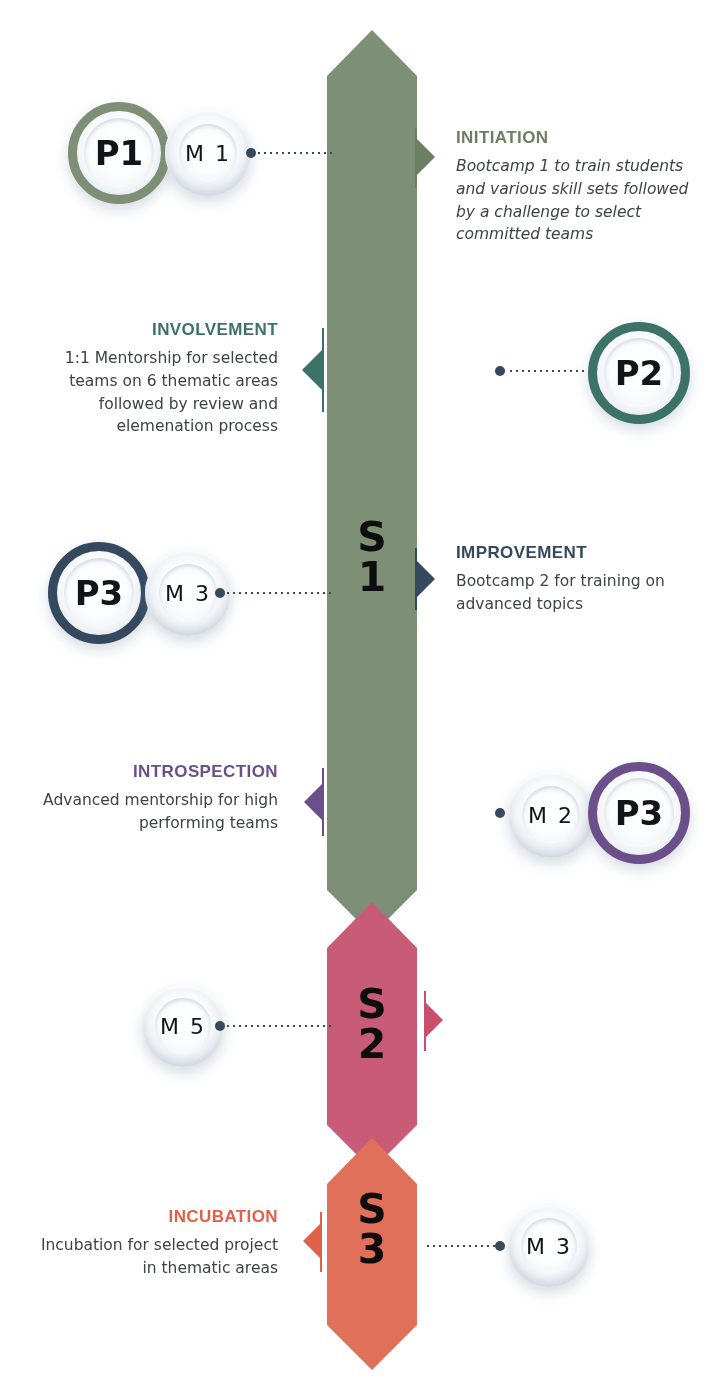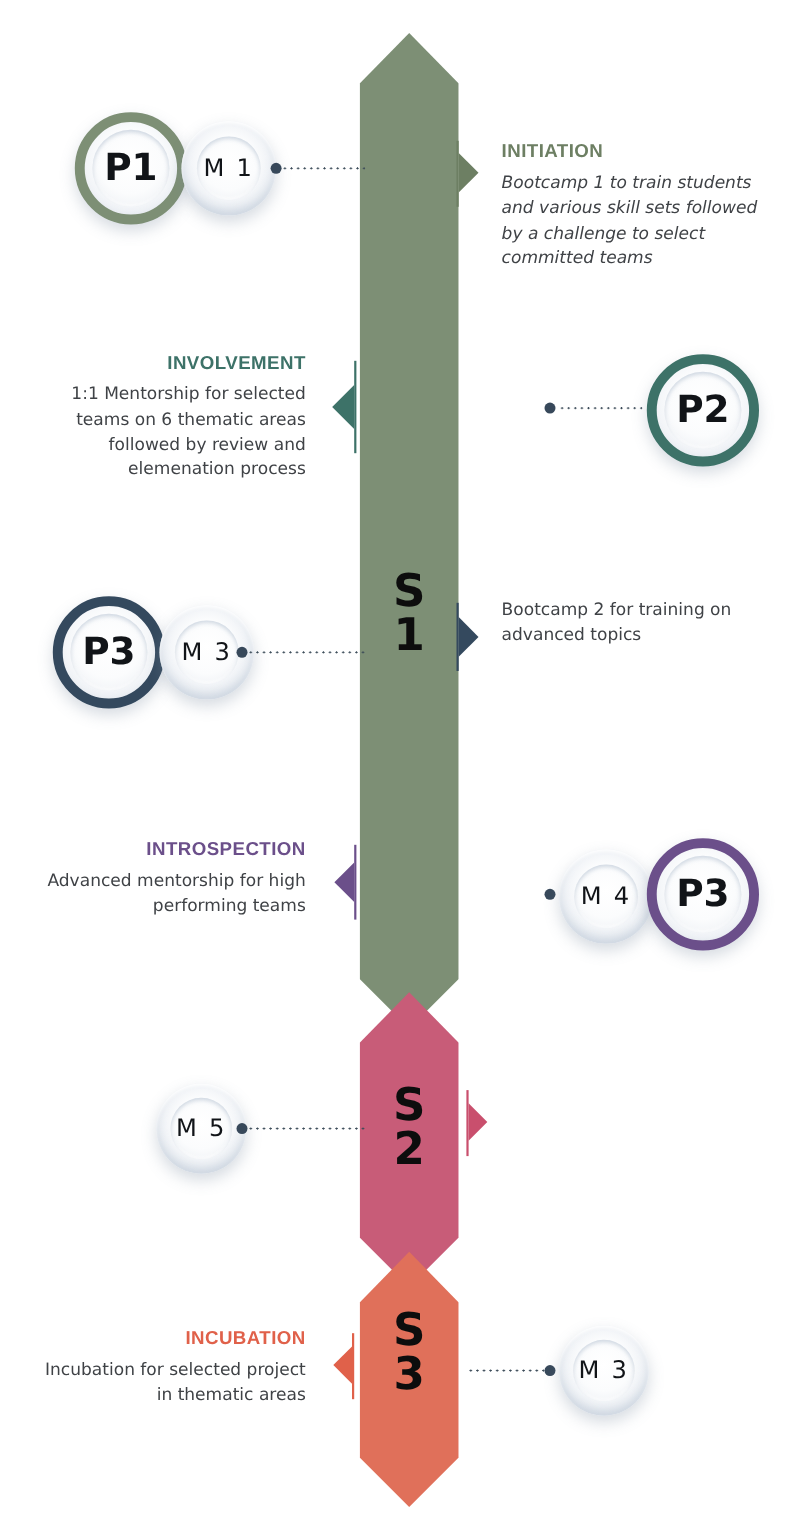--- a/index.html
+++ b/index.html
@@ -151,37 +151,38 @@
     <div class="coin-label" style="color: rgb(17, 20, 24);">M 3</div>
   </div>
   <div class="conn-dot" style="left: 215px; top: 588px; background: rgb(55, 72, 90);"></div>
   <div class="conn" style="left:225px;top:592px;width:107px;"></div>
 
   <div class="ptr" style="left:415px;top:548px;height:62px;width:22px;">
     <div class="bar" id="bar-improvement" style="left:0;background:#34495e;"></div>
     <div class="tri" id="tri-improvement" style="left:2px;top:13px;border-top:18px solid transparent;border-bottom:18px solid transparent;border-left:18px solid #34495e;"></div>
   </div>
   <div class="txt right" style="left:456px;top:543px;width:250px;">
+    <div class="head" id="head-improvement" style="color: rgb(52, 73, 94);">IMPROVEMENT</div>
     <div class="body" style="color: rgb(63, 66, 70);">Bootcamp 2 for training on advanced topics</div>
   </div>
 
   <div class="txt left" style="left:33px;top:762px;width:245px;">
     <div class="head" id="head-introspection" style="color: rgb(107, 79, 138);">INTROSPECTION</div>
     <div class="body" style="color: rgb(63, 66, 70);">Advanced mentorship for high performing teams</div>
   </div>
   <div class="ptr" style="left:302px;top:768px;height:68px;width:22px;">
     <div class="bar" id="bar-introspection" style="right:0;background:#6b4f8a;"></div>
     <div class="tri" id="tri-introspection" style="right:2px;top:16px;border-top:18px solid transparent;border-bottom:18px solid transparent;border-right:18px solid #6b4f8a;"></div>
   </div>
 
   <div class="conn" style="left:508px;top:812px;width:76px;"></div>
   <div class="conn-dot" style="left: 495px; top: 808px; background: rgb(55, 72, 90);"></div>
   <div class="coin m-coin" style="left:508px;top:772px;width:86px;height:86px;">
     <div class="coin-inner"></div>
-    <div class="coin-label" style="color: rgb(17, 20, 24);">M 4</div>
+    <div class="coin-label" style="color: rgb(17, 20, 24);">M 2</div>
   </div>
   <div class="coin p-coin" style="left:588px;top:762px;width:102px;height:102px;">
     <div class="coin-inner"></div>
     <div class="ring" id="ring-p4" style="inset:0;border:9px solid #6b4f8a;"></div>
     <div class="coin-label" style="color: rgb(17, 20, 24);">P3</div>
   </div>
 
   <div class="coin m-coin" style="left:142px;top:985px;width:82px;height:82px;">
     <div class="coin-inner"></div>
     <div class="coin-label" style="color: rgb(17, 20, 24);">M 5</div>

